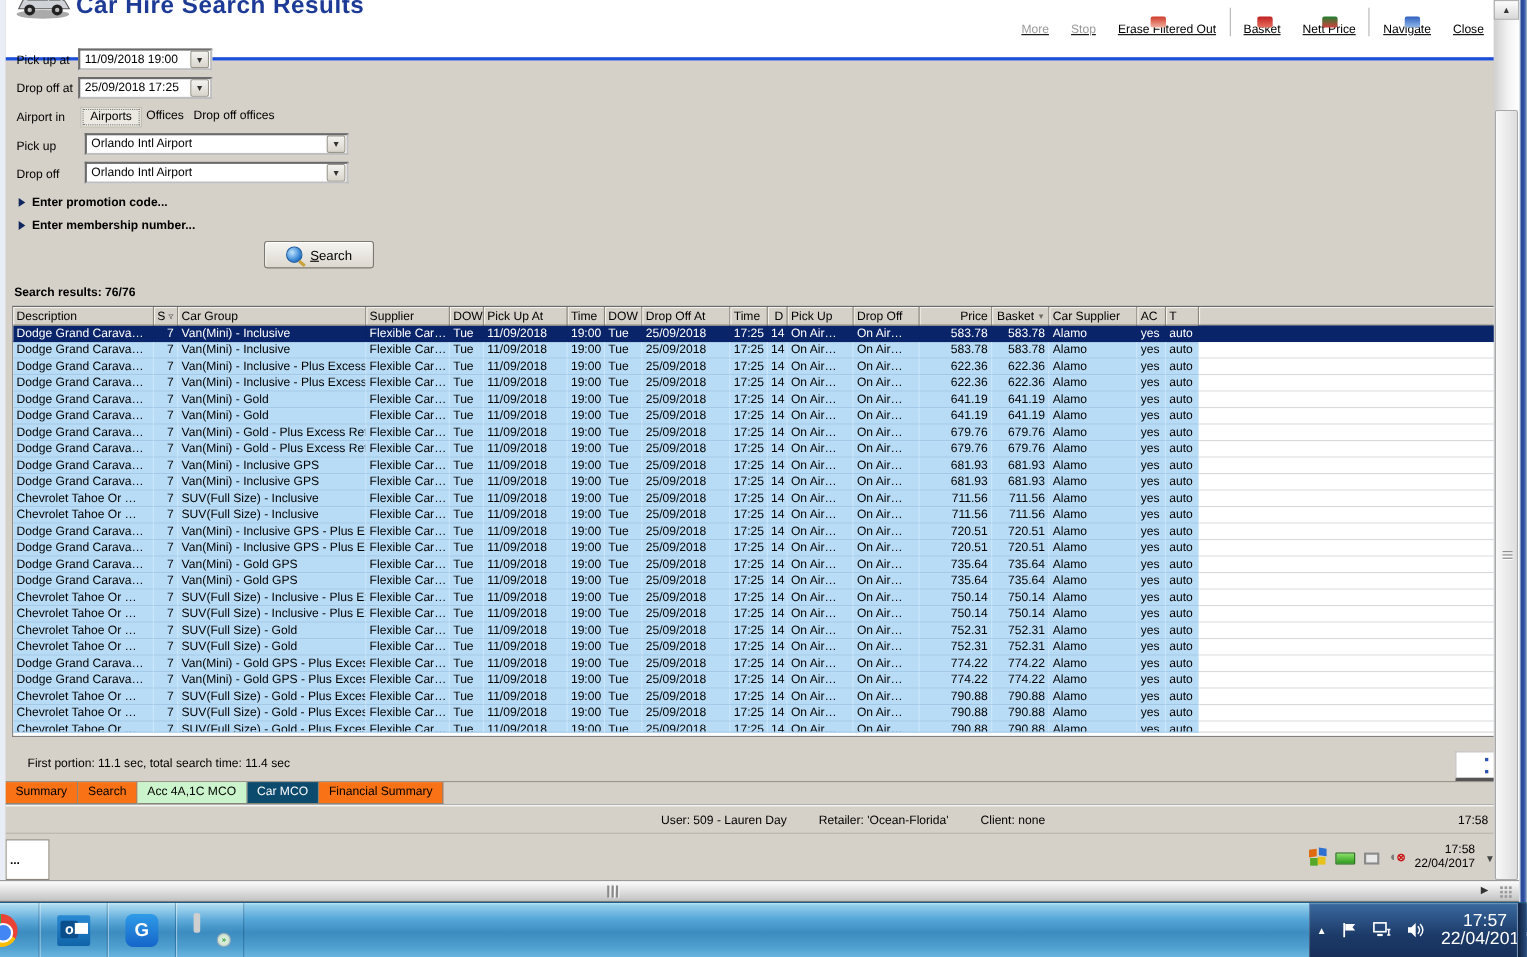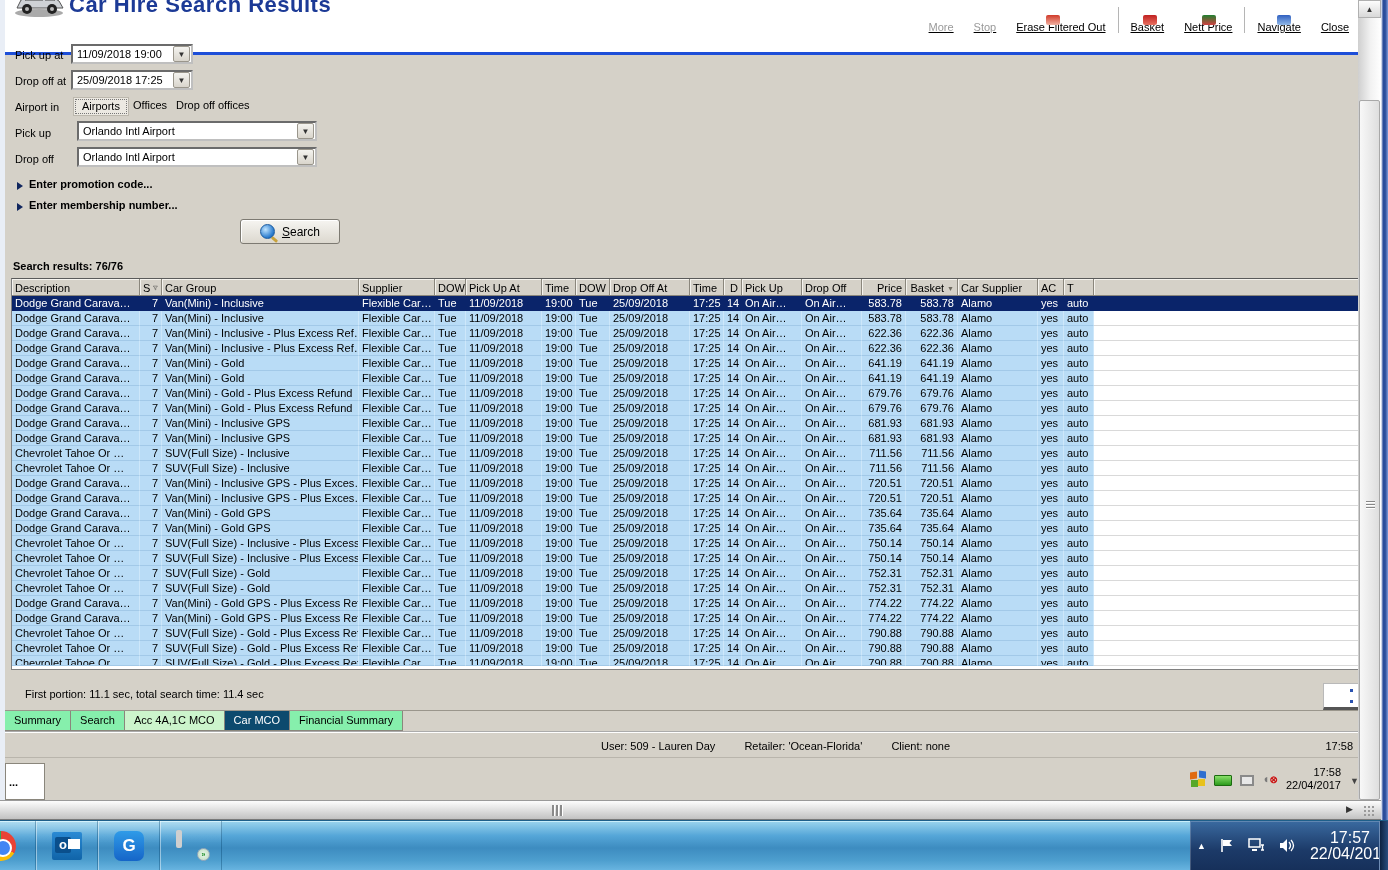--- a/index.html
+++ b/index.html
@@ -21,21 +21,21 @@
 
   
   .label { position:absolute; color:#000; }
   .combo { position:absolute; background:#fff; border:2px inset #bfbfbf; display:flex; align-items:center; height:20px; }
   .combo .val { flex:1; padding:0 4px; white-space:nowrap; overflow:hidden; }
   .combo .btn { width:17px; height:16px; margin-right:1px; background:linear-gradient(#f4f3ef,#d9d5cc); border:1px solid #9a968c; border-radius:2px; display:flex; align-items:center; justify-content:center; font-size:8px; color:#333; }
 
   .searchin-tab { position:absolute; padding:2px 8px 3px; }
   .searchin-tab.active { background:#ece9e2; border:1px solid #bcb8ae; outline:1px dotted #777; outline-offset:-3px; }
 
-  .expander { position:absolute; font-weight:bold; display:flex; align-items:flex-end; gap:6px; }
+  .expander { position:absolute; font-weight:bold; display:flex; align-items:center; gap:6px; }
   .tri-right { width:0; height:0; border-left:6px solid #10265e; border-top:4px solid transparent; border-bottom:4px solid transparent; }
 
   .search-btn { position:absolute; left:235px; top:219px; width:100px; height:25px; background:linear-gradient(#f6f5f1,#dcd8cf); border:1px solid #7d7a72; border-radius:3px; box-shadow:inset 1px 1px 0 #fff; display:flex; align-items:center; justify-content:center; gap:7px; }
   .mag { width:15px; height:15px; border-radius:50%; background:radial-gradient(circle at 35% 35%, #bfe4ff, #2f7fd0 65%, #0c4f9a); border:1px solid #1c5ca0; position:relative; }
   .mag:after { content:""; position:absolute; right:-4px; bottom:-3px; width:7px; height:3px; background:#c8a23c; transform:rotate(40deg); border-radius:1px; }
 
   .results-label { position:absolute; left:8px; top:260px; font-weight:bold; }
 
   
   .grid { position:absolute; left:6px; top:278px; width:1350px; height:392px; background:#fff; border:1px solid #808080; border-top:1px solid #5a5a5a; overflow:hidden; }
@@ -45,34 +45,34 @@
   .th .sort { font-size:7px; color:#6e6a60; }
   .tr { height:15px; background:#b9dcf6; }
   .tr.partial { height:10px; }
   .td { padding:1px 3px 0; white-space:nowrap; overflow:hidden; border-right:1px solid #cde7fa; border-bottom:1px solid #a2c9e8; }
   .td.r { text-align:right; }
   .tr .fill { flex:1; background:#fff; border-bottom:1px solid #d9d9d9; }
   .tr.sel { background:#0a246a; color:#fff; }
   .tr.sel .td { border-right-color:#0a246a; border-bottom-color:#0a246a; }
   .tr.sel .fill { background:#0a246a; border-bottom-color:#0a246a; }
   
-  .w-desc{width:128px}.w-s{width:22px}.w-group{width:197px}.w-supplier{width:76px}
+  .w-desc{width:128px}.w-s{width:22px}.w-group{width:171px}.w-supplier{width:76px}
   .w-dow1{width:31px}.w-pickupat{width:76px}.w-time1{width:34px}.w-dow2{width:34px}
   .w-dropoffat{width:80px}.w-time2{width:34px}.w-d{width:18px}.w-pickup{width:60px}
-  .w-dropoff{width:60px}.w-price{width:44px}.w-basket{width:52px}.w-carsup{width:80px}
+  .w-dropoff{width:60px}.w-price{width:66px}.w-basket{width:52px}.w-carsup{width:80px}
   .w-ac{width:26px}.w-t{width:30px}
   .num { text-align:right; }
 
   .footer-text { position:absolute; left:20px; top:688px; }
   .corner-box { position:absolute; left:1318px; top:683px; width:38px; height:27px; background:#fff; border:1px solid #b9b9b9; border-bottom:3px solid #555; }
   .corner-box i { display:block; width:3px; height:3px; background:#2a52b0; margin:5px 0 0 26px; }
 
   
   .tabs { position:absolute; left:0px; top:710px; height:20px; display:flex; border-top:1px solid #9a968c; width:1358px; background:#d5d1c8; }
-  .tab { padding:3px 9px 0; border-right:1px solid #8a867c; border-bottom:1px solid #8a867c; background:#86efac; white-space:nowrap; height:20px; }
+  .tab { padding:3px 9px 0; border-right:1px solid #8a867c; border-bottom:1px solid #8a867c; background:#f97316; white-space:nowrap; height:20px; }
   .tab.greenlight { background:#ccf4cc; }
   .tab.green { background:#0c4a6e; color:#fff; }
 
   
   .statusbar { position:absolute; left:0; top:731px; width:1358px; height:26px; background:#d5d1c8; border-top:2px groove #fff; display:flex; align-items:center; }
   .sb-text { position:absolute; left:596px; top:7px; white-space:nowrap; }
   .sb-text span { margin-right:26px; }
   .sb-time { position:absolute; right:10px; top:7px; }
 
   

